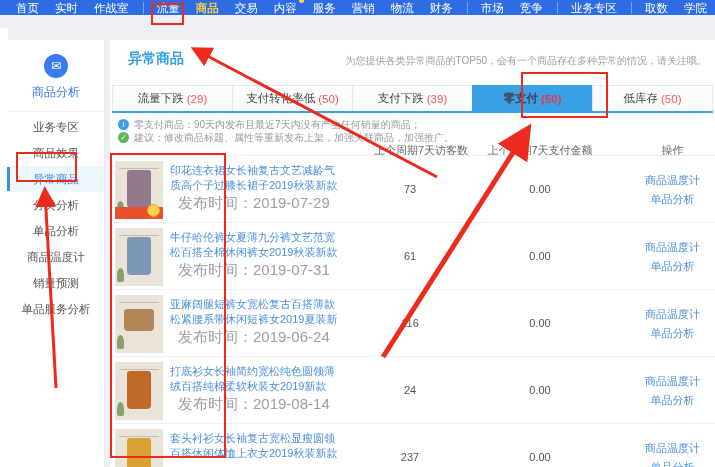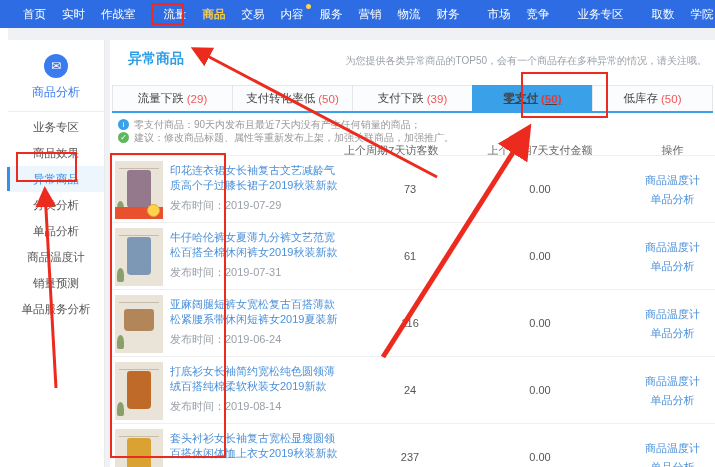--- a/index.html
+++ b/index.html
@@ -1,22 +1,22 @@
 <!DOCTYPE html>
 <html><head>
 <meta charset="utf-8">
 <style>
   * { margin:0; padding:0; box-sizing:border-box; }
   html,body { background:#e9ebef; }
   body { font-family:"Liberation Sans","DejaVu Sans",sans-serif; }
   .screen { position:relative; width:715px; height:467px; background:#f0f1f4; overflow:hidden; }
 
   
-  .topnav { position:absolute; left:0; top:0; width:715px; height:28px; background:#2d6ce2;
-            display:flex; align-items:center; padding-left:15px; }
+  .topnav { position:absolute; left:0; top:0; width:715px; height:15px; background:#2d6ce2;
+            display:flex; align-items:center; padding-left:8px; }
   .nav-item { color:#fff; font-size:11.5px; padding:0 8px; line-height:28px; cursor:pointer; white-space:nowrap; position:relative; }
   .nav-item.active { color:#f7cf4e; font-weight:bold; }
   .nav-sep { width:1px; height:12px; background:rgba(255,255,255,.35); margin:0 6px; }
   .nav-badge { position:absolute; top:4px; right:1px; width:5px; height:5px; border-radius:50%; background:#ffd34d; }
 
   
   .gutter { position:absolute; left:0; top:28px; width:8px; height:439px; background:#fff; }
   .sidebar { position:absolute; left:8px; top:40px; width:97px; height:427px; background:#fff; border-right:1px solid #e8eaee; }
   .side-head { text-align:center; padding-top:14px; }
   .side-icon { width:24px; height:24px; border-radius:50%; background:#3a7bf0; color:#fff; font-size:12px;
@@ -30,46 +30,46 @@
   
   .main { position:absolute; left:110px; top:40px; width:605px; height:427px; background:#fff; }
   .page-title { position:absolute; left:18px; top:10px; font-size:14px; font-weight:bold; color:#2e9fe6; }
   .page-note { position:absolute; right:8px; top:14px; font-size:10px; color:#9aa0a8; }
 
   .tabs { position:absolute; left:2px; top:45px; width:601px; height:28px; display:flex; border-bottom:2px solid #3aa0e8; }
   .tab { flex:1; border:1px solid #e3e6ea; border-bottom:none; border-right:none; background:#fbfcfd;
          font-size:11.5px; color:#444; display:flex; align-items:center; justify-content:center; gap:3px; cursor:pointer; }
   .tab:last-child { border-right:1px solid #e3e6ea; }
   .tab .cnt { color:#f25555; }
-  .tab.active { background:#3aa0e8; border-color:#3aa0e8; color:#41434b; font-weight:bold;text-decoration:underline; }
+  .tab.active { background:#3aa0e8; border-color:#3aa0e8; color:#41434b; font-weight:bold; }
   .tab.active .cnt { color:#e03c3c; }
 
   .hints { position:absolute; left:8px; top:78px; }
   .hint { display:flex; align-items:center; gap:5px; font-size:10px; color:#999; line-height:13px; }
   .hint-ico { width:11px; height:11px; border-radius:50%; color:#fff; font-size:8px; line-height:11px; text-align:center; flex:0 0 11px; }
   .hint-ico.info { background:#3aa0e8; }
   .hint-ico.ok { background:#5cb85c; }
 
   
   .thead { position:absolute; left:0; top:103px; width:605px; height:12px; font-size:11px; color:#666; }
   .th-name { position:absolute; left:6px;margin-top:27px; }
-  .th-vis  { position:absolute; left:234px; width:140px; text-align:left;font-family:Liberation Mono, monospace; }
+  .th-vis  { position:absolute; left:218px; width:140px; text-align:right; }
   .th-pay  { position:absolute; left:370px; width:120px; text-align:center; }
   .th-op   { position:absolute; left:520px; width:85px; text-align:center; }
 
   .tbody { position:absolute; left:0; top:115px; width:605px; }
   .trow { position:relative; height:67px; border-top:1px solid #efefef; }
   .thumb { position:absolute; left:5px; top:5px; width:48px; height:58px; background:#eae3d7; overflow:hidden; cursor:pointer; }
   .thumb .rod { position:absolute; left:4px; top:7px; width:40px; height:1px; background:#c6bcab; }
   .thumb .cloth { position:absolute; left:12px; top:9px; width:24px; height:38px; border-radius:3px 3px 4px 4px; }
   .thumb .plant { position:absolute; left:2px; bottom:4px; width:7px; height:14px; background:#8aa06b; border-radius:50% 50% 2px 2px; }
   .thumb .strip { position:absolute; left:0; bottom:0; width:100%; height:12px; background:#e8502e; }
   .thumb .seal  { position:absolute; right:3px; bottom:2px; width:13px; height:13px; border-radius:50%; background:#ffd34d; border:1px solid #e8a62e; }
   .ttitle { position:absolute; left:60px; top:7px; width:172px; font-size:11px; line-height:15px; color:#4a90d9; cursor:pointer; }
-  .tdate { position:absolute; left:60px; bottom:9px; font-size:11px; color:#9aa0a8; }
+  .tdate { position:absolute; left:68px; bottom:9px; font-size:15px; color:#9aa0a8; }
   .tvis { position:absolute; left:230px; top:27px; width:140px; text-align:center; font-size:11px; color:#555; }
   .tpay { position:absolute; left:370px; top:27px; width:120px; text-align:center; font-size:11px; color:#555; }
   .tops { position:absolute; left:520px; top:15px; width:85px; text-align:center; font-size:11px; }
   .tops a { display:block; color:#4a90d9; text-decoration:none; line-height:19px; cursor:pointer; }
 
   
   .anno { position:absolute; border:2px solid #ec2b1e; z-index:40; pointer-events:none; }
   #anno-nav   { left:151px; top:3px;  width:33px;  height:22px; }
   #anno-side  { left:16px;  top:152px; width:61px; height:30px; }
   #anno-col   { left:110px; top:153px; width:116px; height:305px; }

